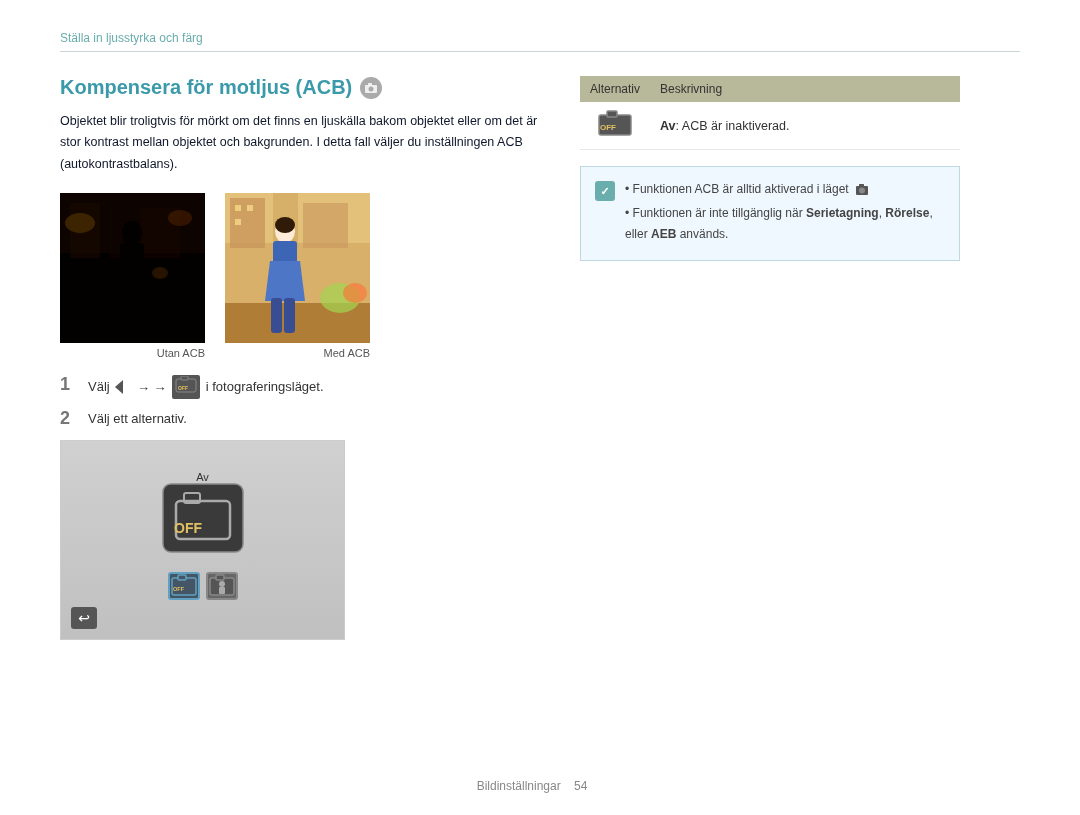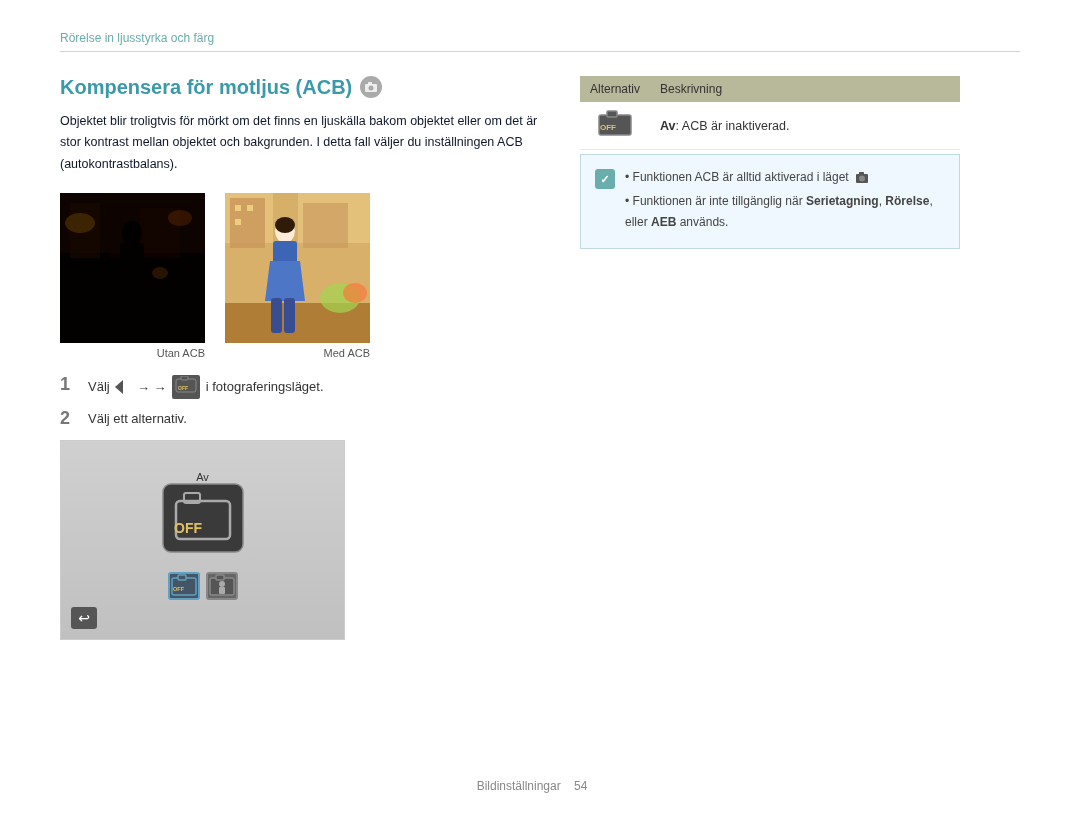--- a/index.html
+++ b/index.html
@@ -42,21 +42,21 @@
     .left-column {
       flex: 1;
       max-width: 480px;
     }
 
     .section-title {
       color: #3a9aaa;
       font-size: 20px;
       font-weight: bold;
       display: flex;
-      align-items: flex-start;
+      align-items: flex-end;
       gap: 8px;
       margin-bottom: 12px;
     }
 
     .camera-icon-inline {
       width: 22px;
       height: 22px;
       background: #aaa;
       border-radius: 50%;
       display: inline-flex;
@@ -218,21 +218,21 @@
 
     
     .right-column {
       flex: 0 0 380px;
     }
 
     
     .info-table {
       width: 100%;
       border-collapse: collapse;
-      margin-bottom: 4px;
+      margin-bottom: 16px;
       font-size: 12.5px;
     }
 
     .info-table thead tr th {
       background: #b8b89a;
       color: #333;
       padding: 6px 10px;
       text-align: left;
       font-weight: normal;
       font-size: 12px;
@@ -302,21 +302,21 @@
       font-size: 12px;
       color: #888;
     }
   </style>
 </head>
 <body>
 
 <div class="page-container">
 
   <div class="breadcrumb-section">
-    <span class="breadcrumb-text">Rörelse in ljusstyrka och färg</span>
+    <span class="breadcrumb-text">Ställa in ljusstyrka och färg</span>
   </div>
 
   <div class="main-content">
 
     <div class="left-column">
 
       <div class="section-title">
         <span>Kompensera för motljus (ACB)</span>
         <span class="camera-icon-inline">
           <svg width="14" height="12" viewBox="0 0 14 12" fill="none">

